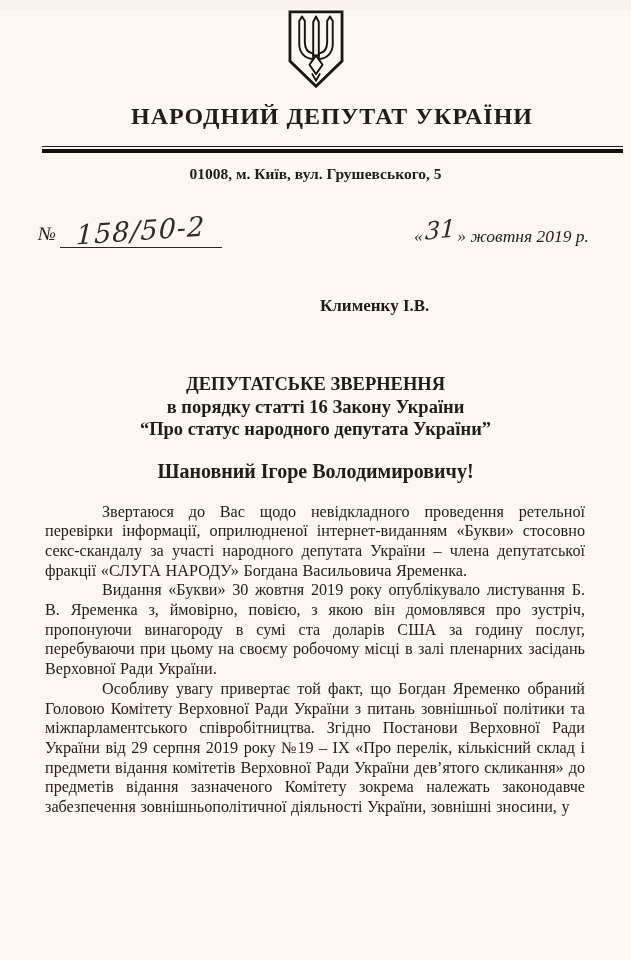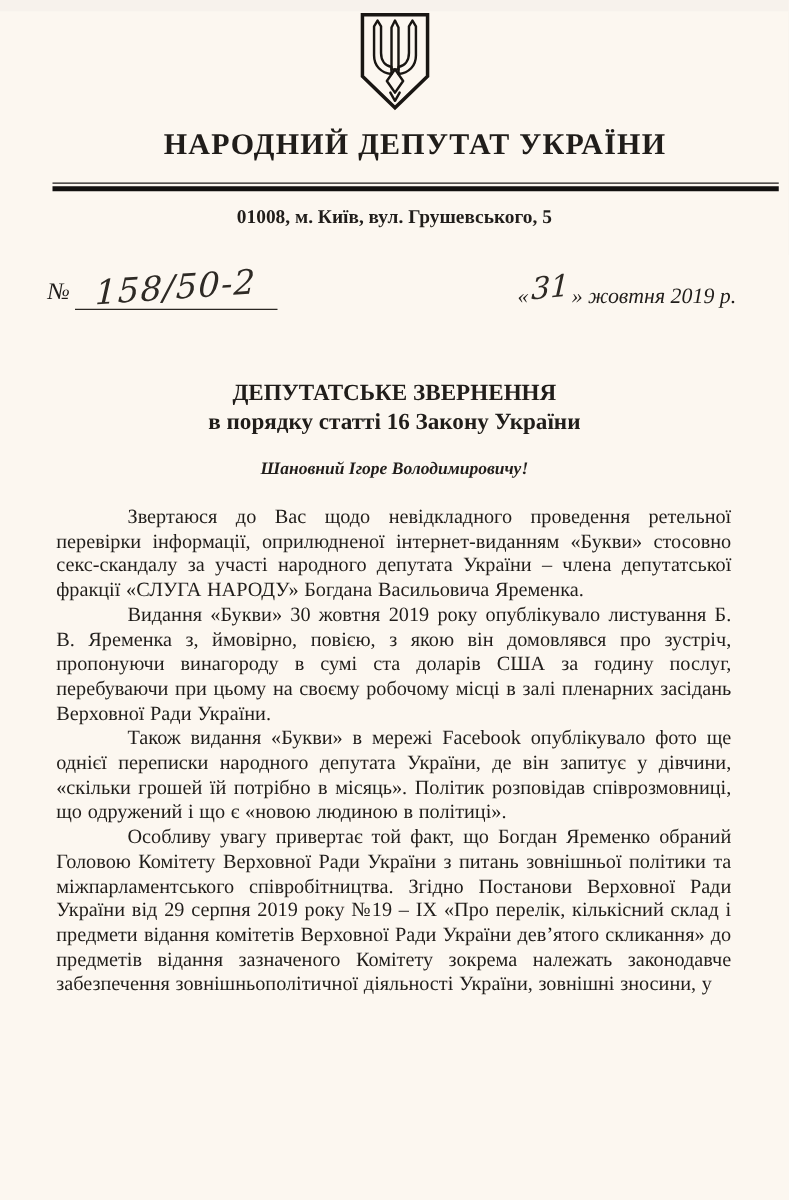--- a/index.html
+++ b/index.html
@@ -99,22 +99,21 @@
     text-align:center;
     font-weight:bold;
     font-size:18.5px;
     line-height:22.5px;
   }
   
   .salutation{
     margin-top:19px;
     text-align:center;
     font-weight:bold;
-    font-style:italic;
-    font-size:14px;
+    font-size:20px;
   }
   
   .letter-body{
     margin:20px 46px 0 45px;
     font-size:16.2px;
     line-height:19.7px;
     text-align:justify;
   }
   .letter-body p{
     margin:0;
@@ -154,29 +153,30 @@
   <div class="ref-row">
     <div class="ref-number">
       <span>№</span><span class="ref-line"><span class="hand hand-number">158/50-2</span></span>
     </div>
     <div class="ref-date">
       <span>«</span><span class="hand hand-day">31</span><span>»</span><span> жовтня 2019 р.</span>
     </div>
   </div>
 
   <div class="addressee">
+    <div>Клименку І.В.</div>
   </div>
 
   <div class="doc-title">
     <div>ДЕПУТАТСЬКЕ ЗВЕРНЕННЯ</div>
     <div>в порядку статті 16 Закону України</div>
+    <div>“Про статус народного депутата України”</div>
   </div>
 
   <div class="salutation">Шановний Ігоре Володимировичу!</div>
 
   <div class="letter-body">
     <p>Звертаюся до Вас щодо невідкладного проведення ретельної перевірки інформації, оприлюдненої інтернет-виданням «Букви» стосовно секс-скандалу за участі народного депутата України – члена депутатської фракції «СЛУГА НАРОДУ» Богдана Васильовича Яременка.</p>
     <p>Видання «Букви» 30 жовтня 2019 року опублікувало листування Б. В. Яременка з, ймовірно, повією, з якою він домовлявся про зустріч, пропонуючи винагороду в сумі ста доларів США за годину послуг, перебуваючи при цьому на своєму робочому місці в залі пленарних засідань Верховної Ради України.</p>
-    <p>Також видання «Букви» в мережі Facebook опублікувало фото ще однієї переписки народного депутата України, де він запитує у дівчини, «скільки грошей їй потрібно в місяць». Політик розповідав співрозмовниці, що одружений і що є «новою людиною в політиці».</p>
     <p>Особливу увагу привертає той факт, що Богдан Яременко обраний Головою Комітету Верховної Ради України з питань зовнішньої політики та міжпарламентського співробітництва. Згідно Постанови Верховної Ради України від 29 серпня 2019 року №19 – IX «Про перелік, кількісний склад і предмети відання комітетів Верховної Ради України дев’ятого скликання» до предметів відання зазначеного Комітету зокрема належать законодавче забезпечення зовнішньополітичної діяльності України, зовнішні зносини, у</p>
   </div>
 
 </div>
 
 </body></html>

